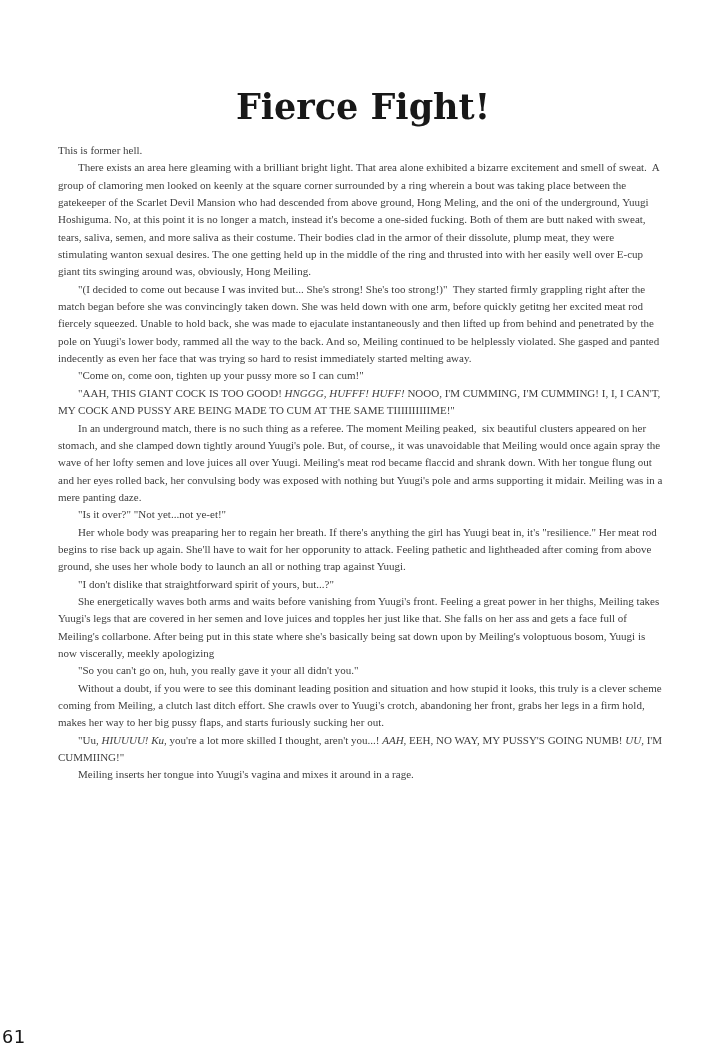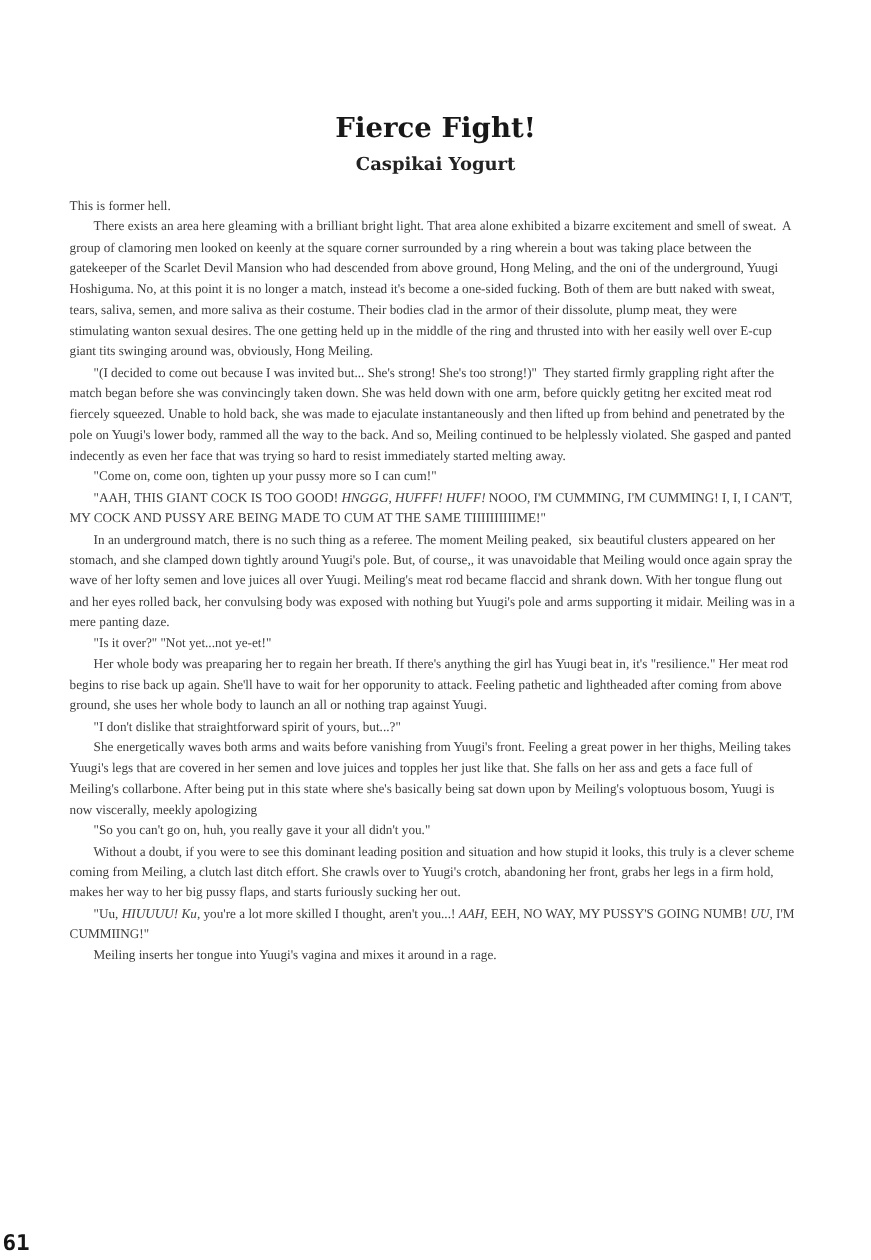--- a/index.html
+++ b/index.html
@@ -21,21 +21,21 @@
     box-sizing: border-box;
     padding-top: 88px;
   }
   .title-block {
     text-align: center;
     color: #181818;
     font-family: "DejaVu Serif", serif;
     font-weight: 700;
   }
   .title-line {
-    font-size: 23px;
+    font-size: 35px;
     line-height: 38px;
     letter-spacing: 0px;
     margin: 0;
   }
   .author-line {
     font-family: "DejaVu Serif", serif;
     font-weight: 700;
     font-size: 15px;
     line-height: 21px;
     color: #222222;
@@ -60,34 +60,33 @@
   }
   .em {
     font-style: italic;
     text-align: center;
   }
   .page-number {
     position: absolute;
     left: 2px;
     bottom: 5px;
     font-family: "DejaVu Sans Mono", monospace;
-    font-weight: 700;
+    font-weight: 400;
     font-size: 18px;
     line-height: 17px;
     letter-spacing: 0px;
     color: #161616;
     transform: scaleX(1.05);
     transform-origin: left bottom;
   }
 </style>
 </head>
 <body>
 
 <div class="page">
   <div class="title-block">
     <div class="title-line">Fierce Fight!</div>
-    <div class="author-line">Caspikai Yogurt</div>
   </div>
 
   <div class="article"><p class="para"><span>This is former hell.</span></p><p class="para indent"><span>There exists an area here gleaming with a brilliant bright light. That area alone exhibited a bizarre excitement and smell of sweat.  A group of clamoring men looked on keenly at the square corner surrounded by a ring wherein a bout was taking place between the gatekeeper of the Scarlet Devil Mansion who had descended from above ground, Hong Meling, and the oni of the underground, Yuugi Hoshiguma. No, at this point it is no longer a match, instead it's become a one-sided fucking. Both of them are butt naked with sweat, tears, saliva, semen, and more saliva as their costume. Their bodies clad in the armor of their dissolute, plump meat, they were stimulating wanton sexual desires. The one getting held up in the middle of the ring and thrusted into with her easily well over E-cup giant tits swinging around was, obviously, Hong Meiling.</span></p><p class="para indent"><span>"(I decided to come out because I was invited but... She's strong! She's too strong!)"  They started firmly grappling right after the match began before she was convincingly taken down. She was held down with one arm, before quickly getitng her excited meat rod fiercely squeezed. Unable to hold back, she was made to ejaculate instantaneously and then lifted up from behind and penetrated by the pole on Yuugi's lower body, rammed all the way to the back. And so, Meiling continued to be helplessly violated. She gasped and panted indecently as even her face that was trying so hard to resist immediately started melting away.</span></p><p class="para indent"><span>"Come on, come oon, tighten up your pussy more so I can cum!"</span></p><p class="para indent"><span>"AAH, THIS GIANT COCK IS TOO GOOD! </span><span class="em">HNGGG, HUFFF! HUFF!</span><span> NOOO, I'M CUMMING, I'M CUMMING! I, I, I CAN'T, MY COCK AND PUSSY ARE BEING MADE TO CUM AT THE SAME TIIIIIIIIIIME!"</span></p><p class="para indent"><span>In an underground match, there is no such thing as a referee. The moment Meiling peaked,  six beautiful clusters appeared on her stomach, and she clamped down tightly around Yuugi's pole. But, of course,, it was unavoidable that Meiling would once again spray the wave of her lofty semen and love juices all over Yuugi. Meiling's meat rod became flaccid and shrank down. With her tongue flung out and her eyes rolled back, her convulsing body was exposed with nothing but Yuugi's pole and arms supporting it midair. Meiling was in a mere panting daze.</span></p><p class="para indent"><span>"Is it over?" "Not yet...not ye-et!"</span></p><p class="para indent"><span>Her whole body was preaparing her to regain her breath. If there's anything the girl has Yuugi beat in, it's "resilience." Her meat rod begins to rise back up again. She'll have to wait for her opporunity to attack. Feeling pathetic and lightheaded after coming from above ground, she uses her whole body to launch an all or nothing trap against Yuugi.</span></p><p class="para indent"><span>"I don't dislike that straightforward spirit of yours, but...?"</span></p><p class="para indent"><span>She energetically waves both arms and waits before vanishing from Yuugi's front. Feeling a great power in her thighs, Meiling takes Yuugi's legs that are covered in her semen and love juices and topples her just like that. She falls on her ass and gets a face full of Meiling's collarbone. After being put in this state where she's basically being sat down upon by Meiling's voloptuous bosom, Yuugi is now viscerally, meekly apologizing</span></p><p class="para indent"><span>"So you can't go on, huh, you really gave it your all didn't you."</span></p><p class="para indent"><span>Without a doubt, if you were to see this dominant leading position and situation and how stupid it looks, this truly is a clever scheme coming from Meiling, a clutch last ditch effort. She crawls over to Yuugi's crotch, abandoning her front, grabs her legs in a firm hold, makes her way to her big pussy flaps, and starts furiously sucking her out.</span></p><p class="para indent"><span>"Uu, </span><span class="em">HIUUUU! Ku</span><span>, you're a lot more skilled I thought, aren't you...! </span><span class="em">AAH</span><span>, EEH, NO WAY, MY PUSSY'S GOING NUMB! </span><span class="em">UU</span><span>, I'M CUMMIING!"</span></p><p class="para indent"><span>Meiling inserts her tongue into Yuugi's vagina and mixes it around in a rage.</span></p></div>
 
   <div class="page-number">61</div>
 </div>
 
 </body></html>

